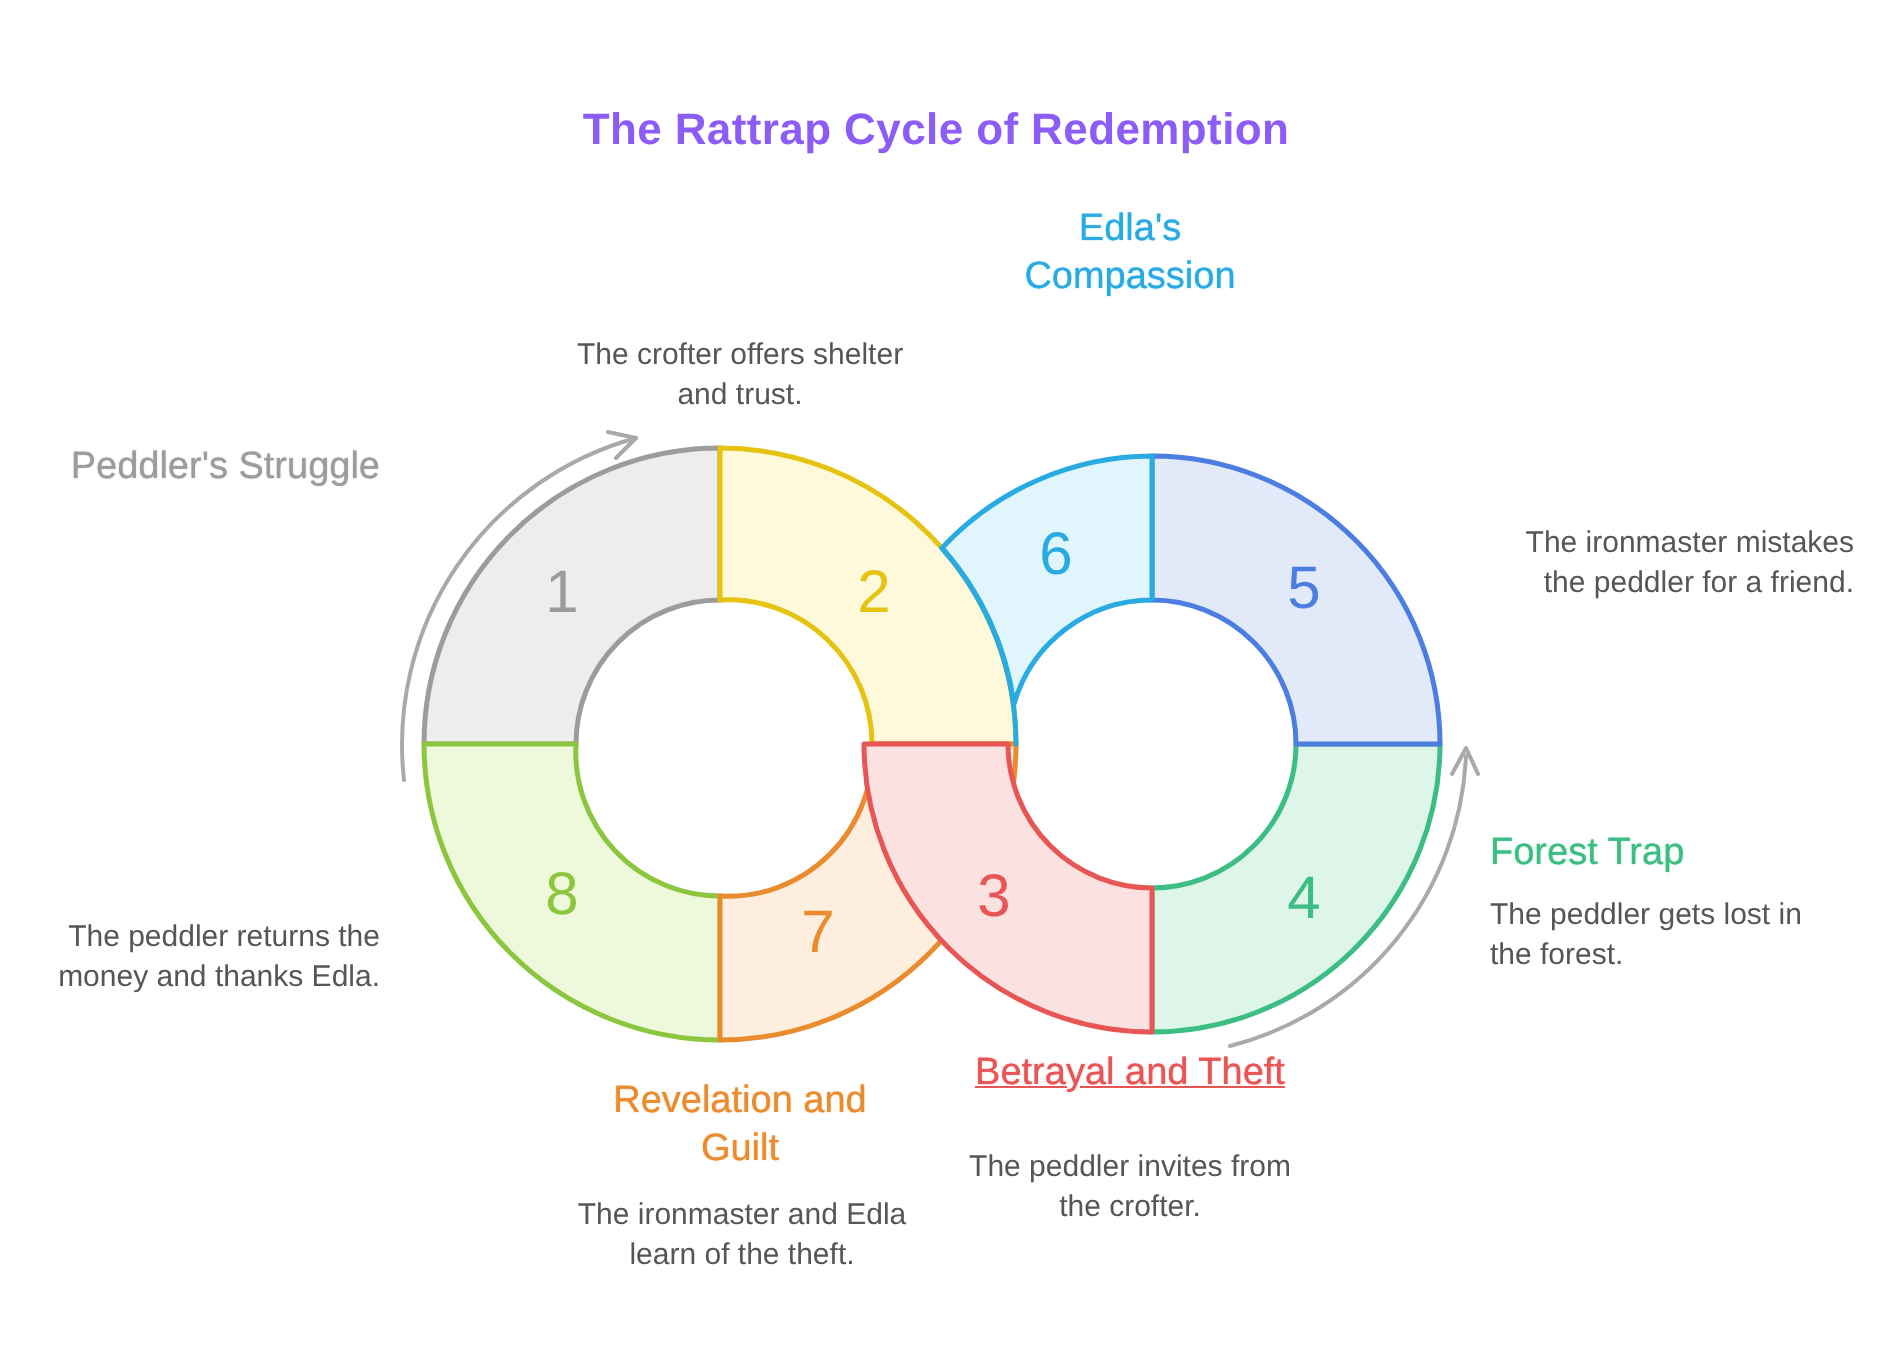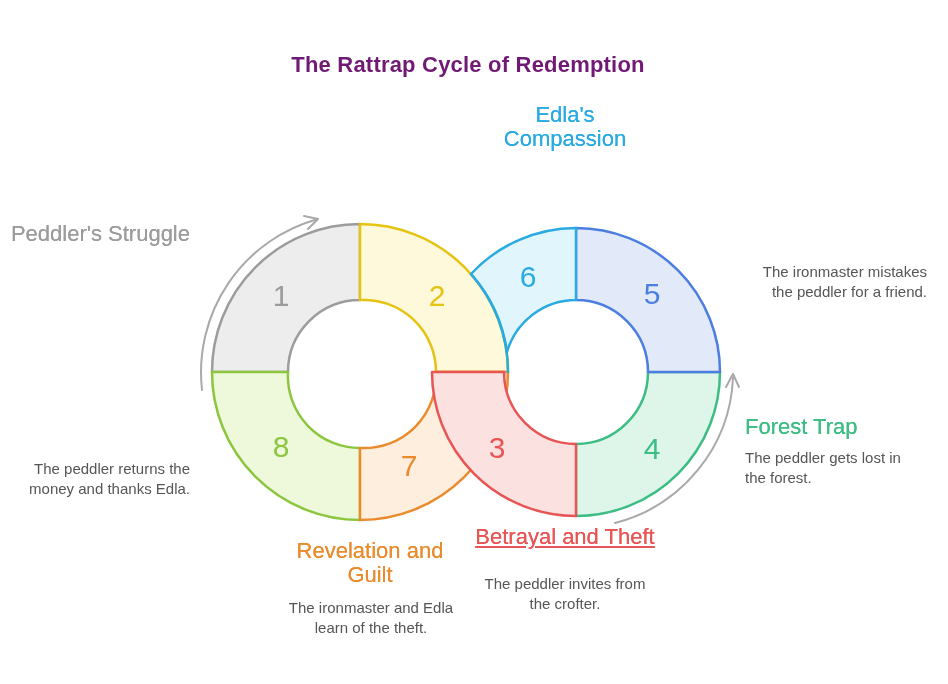--- a/index.html
+++ b/index.html
@@ -21,21 +21,21 @@
     left: 0;
     width: 936px;
     margin: 0;
     text-align: center;
     font-size: 22px;
     font-weight: 700;
     letter-spacing: 0.2px;
   }
   .step-label {
     position: absolute;
-    font-size: 22px;
+    font-size: 19px;
     line-height: 24px;
     font-weight: 400;
     text-shadow: 0 0 0.6px currentColor;
   }
   .step-desc {
     position: absolute;
     font-size: 15px;
     line-height: 20px;
     color: #565656;
   }
@@ -66,21 +66,21 @@
   .db7 { left: 276px; top: 598px; width: 190px; text-align: center; }
   
   .lb8 { right: 758px; top: 402px; width: 145px; text-align: right; }
   .db8 { right: 758px; top: 459px; width: 192px; text-align: right; }
 </style>
 </head>
 <body>
 
 <div class="page">
 
-  <h1 class="page-title" style="color: #701a75;">The Rattrap Cycle of Redemption</h1>
+  <h1 class="page-title" style="color: #8b5cf6;">The Rattrap Cycle of Redemption</h1>
 
   <svg class="diagram" width="948" height="684" viewBox="0 0 948 684">
 
     <g fill="none" stroke-width="2" stroke-linecap="round" stroke-linejoin="round" stroke="#a9a9a9">
       <path d="M 202 390 A 159 159 0 0 1 318 219"></path>
       <path d="M 304 216 L 318 219 L 308 229"></path>
     </g>
     <g fill="none" stroke-width="2" stroke-linecap="round" stroke-linejoin="round" stroke="#a9a9a9">
       <path d="M 615 523 A 157 157 0 0 0 733 378"></path>
       <path d="M 726 387 L 733 374 L 739 387"></path>
@@ -102,20 +102,21 @@
     <text class="seg-num" x="528" y="287" text-anchor="middle" fill="#29abe2">6</text>
     <text class="seg-num" x="652" y="304" text-anchor="middle" fill="#4b7ee0">5</text>
     <text class="seg-num" x="281" y="457" text-anchor="middle" fill="#8cc63f">8</text>
     <text class="seg-num" x="409" y="476" text-anchor="middle" fill="#ea8b2e">7</text>
     <text class="seg-num" x="497" y="458" text-anchor="middle" fill="#e85555">3</text>
     <text class="seg-num" x="652" y="459" text-anchor="middle" fill="#3cbd83">4</text>
   </svg>
 
   <div class="step-label lb1" style="color: rgb(156, 156, 156);">Peddler's Struggle</div>
 
+  <div class="step-desc db2">The crofter offers shelter and trust.</div>
 
   <div class="step-label lb6" style="color: rgb(41, 171, 226);">Edla's Compassion</div>
 
   <div class="step-desc db5">The ironmaster mistakes the peddler for a friend.</div>
 
   <div class="step-label lb4" style="color: rgb(60, 189, 131);">Forest Trap</div>
   <div class="step-desc db4">The peddler gets lost in the forest.</div>
 
   <div class="step-label lb3" style="color: rgb(232, 85, 85);">Betrayal and Theft</div>
   <div class="step-desc db3">The peddler invites from the crofter.</div>

